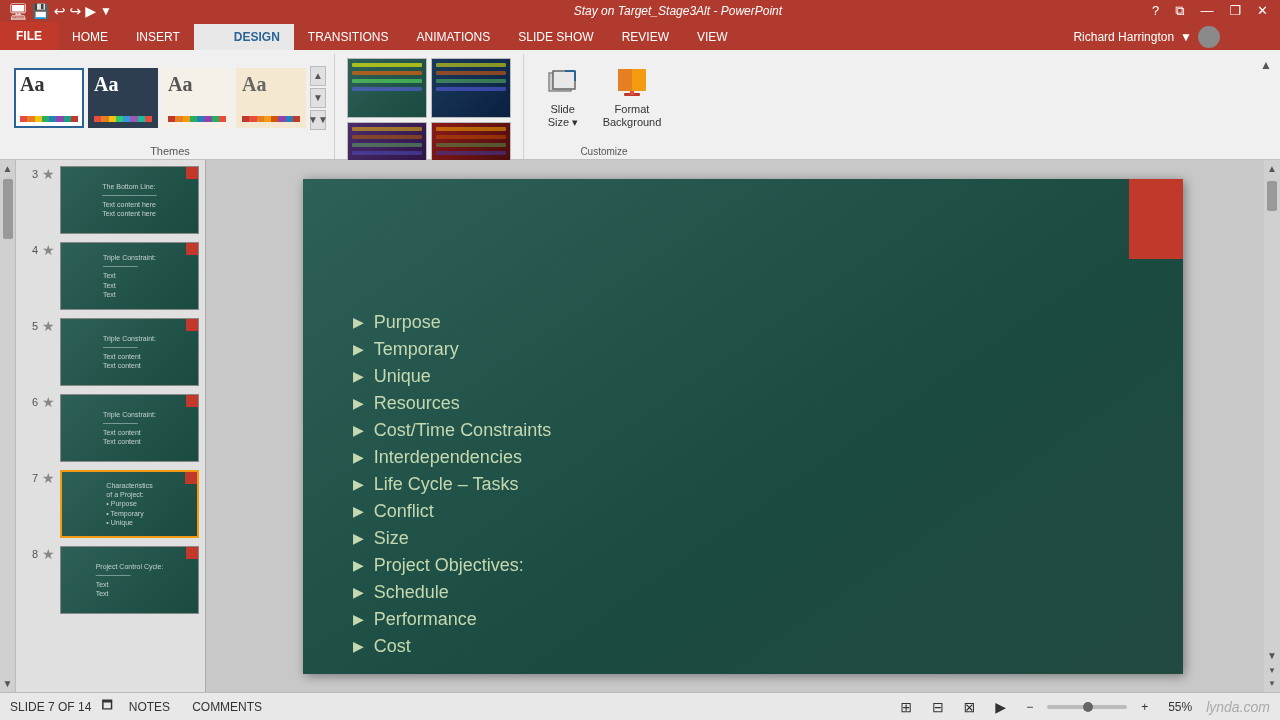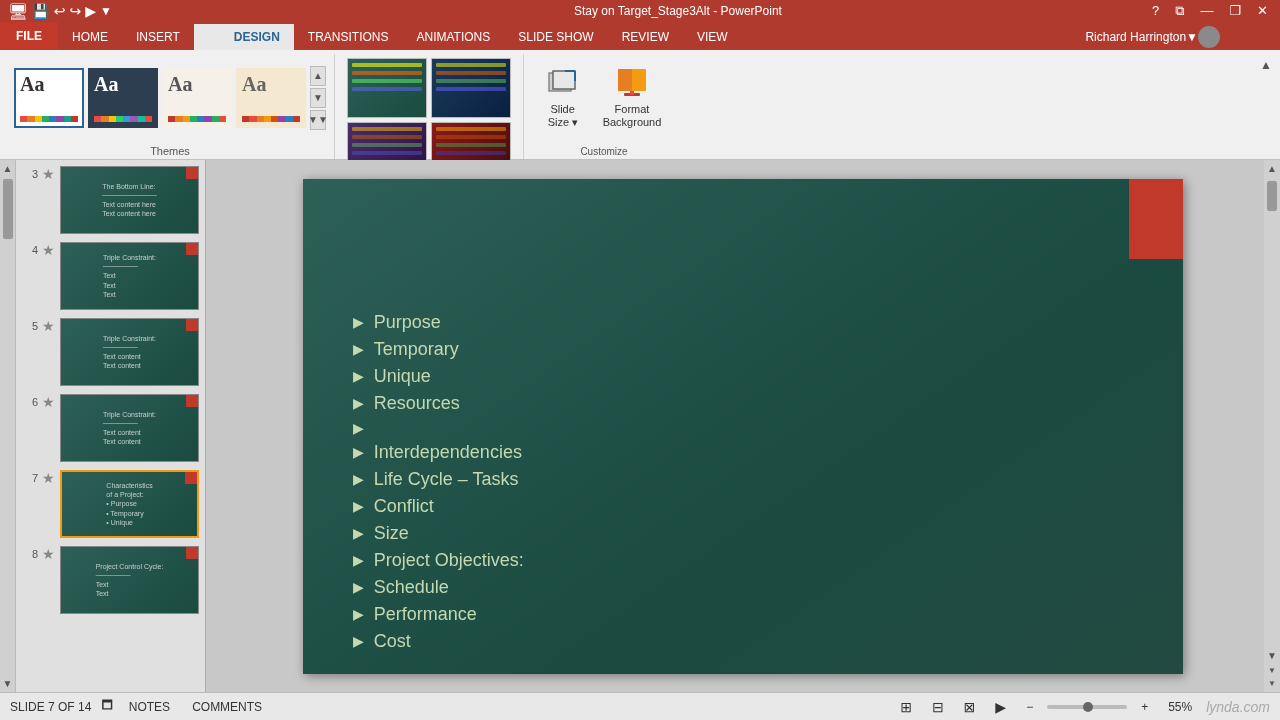--- a/index.html
+++ b/index.html
@@ -9,21 +9,21 @@
     #title-bar {
       background: #b03a2e;
       height: 22px;
       display: flex;
       align-items: center;
       justify-content: space-between;
       padding: 0 8px;
       color: white;
       font-size: 12px;
     }
-    #title-bar .title { flex: 1; text-align: center; }
+    #title-bar .title { flex: 1; text-align: center; font-style: italic; }
     #title-bar .win-controls { display: flex; gap: 8px; }
 
     
     #ribbon-tabs {
       background: #b03a2e;
       display: flex;
       align-items: flex-end;
       padding-left: 0;
       height: 28px;
     }
@@ -47,21 +47,21 @@
       color: #2a6496;
       font-weight: bold;
       padding-left: 40px;
     }
     #ribbon-tabs .user-area {
       margin-left: auto;
       color: white;
       font-size: 12px;
       display: flex;
       align-items: center;
-      gap: 0;
+      gap: 6px;
       padding-right: 60px;
       padding-bottom: 2px;
     }
 
     
     #ribbon-panel {
       background: #f0f0f0;
       border-bottom: 1px solid #c0c0c0;
       display: flex;
       align-items: stretch;
@@ -655,20 +655,21 @@
         <li>
           <span class="bullet-arrow">▶</span>
           <span>Unique</span>
         </li>
         <li>
           <span class="bullet-arrow">▶</span>
           <span>Resources</span>
         </li>
         <li>
           <span class="bullet-arrow">▶</span>
+          <span>Cost/Time Constraints</span>
         </li>
         <li>
           <span class="bullet-arrow">▶</span>
           <span>Interdependencies</span>
         </li>
         <li>
           <span class="bullet-arrow">▶</span>
           <span>Life Cycle – Tasks</span>
         </li>
         <li>

